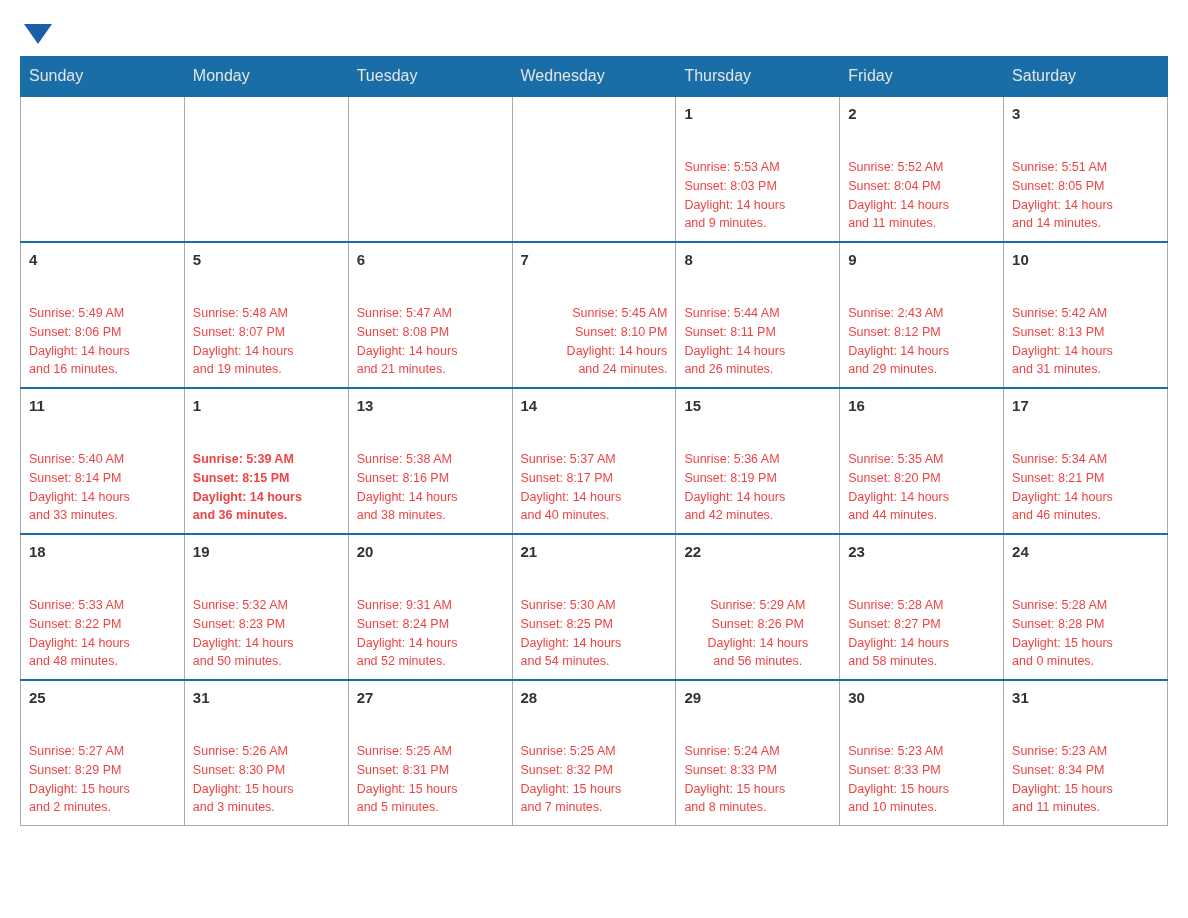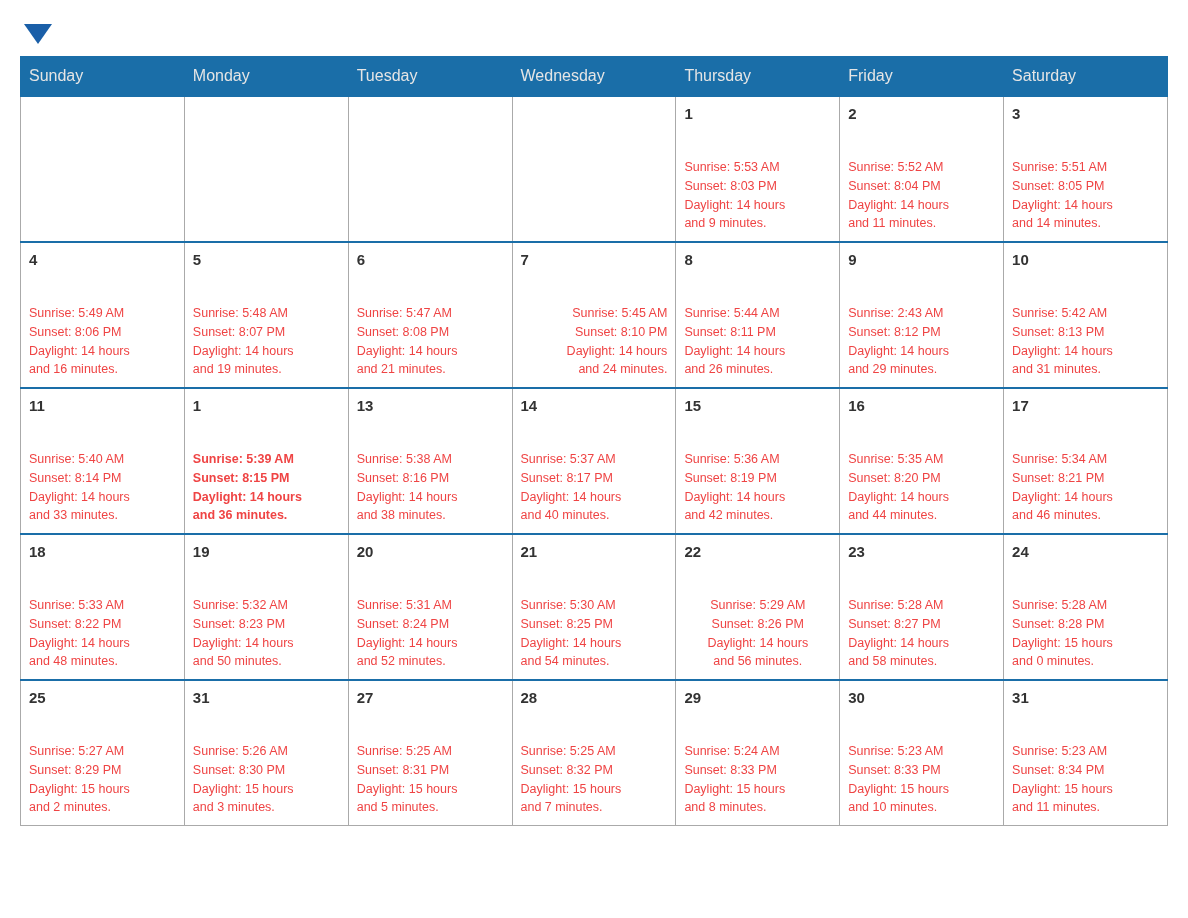--- a/index.html
+++ b/index.html
@@ -270,21 +270,21 @@
         </td>
         <td>
           <span class="day-number">19</span>
           <div class="day-info" style="white-space: pre-line;">Sunrise: 5:32 AM
 Sunset: 8:23 PM
 Daylight: 14 hours
 and 50 minutes.</div>
         </td>
         <td>
           <span class="day-number">20</span>
-          <div class="day-info" style="white-space: pre-line;">Sunrise: 5:31 AM
+          <div class="day-info" style="white-space: pre-line;">Sunrise: 9:31 AM
 Sunset: 8:24 PM
 Daylight: 14 hours
 and 52 minutes.</div>
         </td>
         <td>
           <span class="day-number">21</span>
           <div class="day-info" style="white-space: pre-line;">Sunrise: 5:30 AM
 Sunset: 8:25 PM
 Daylight: 14 hours
 and 54 minutes.</div>

